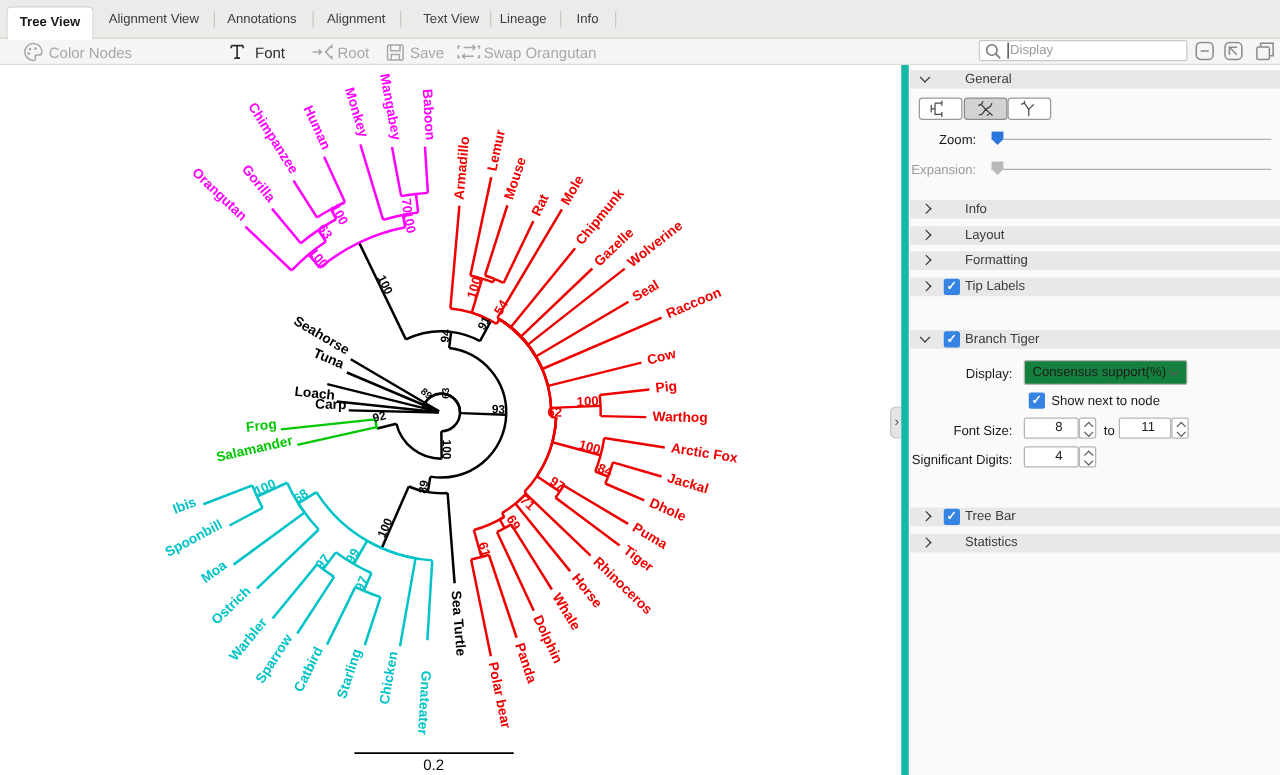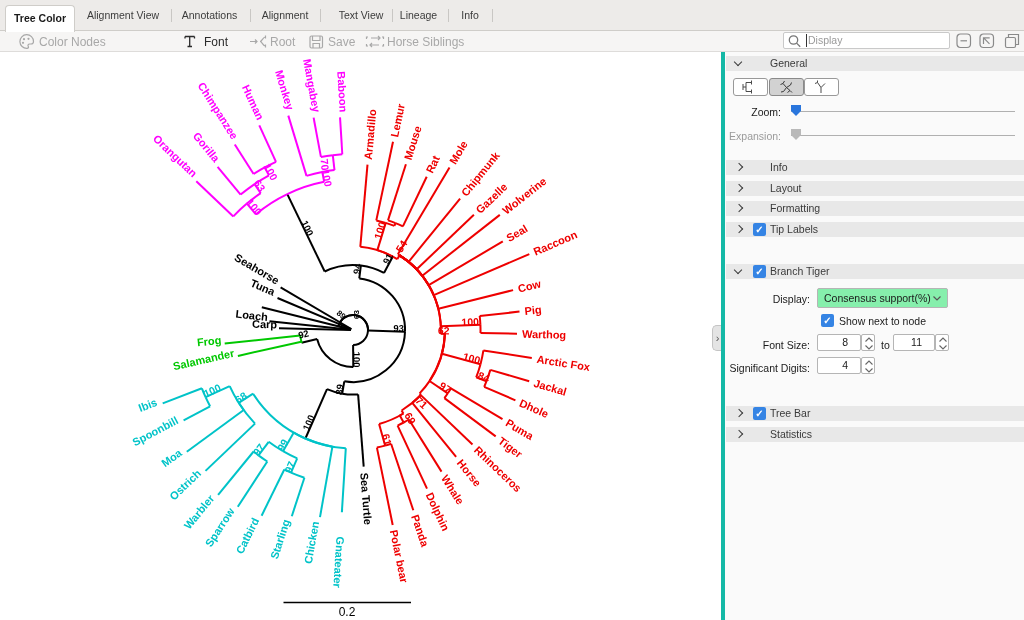--- a/index.html
+++ b/index.html
@@ -4,21 +4,21 @@
 html,body { width:1024px; height:620px; font-family:"Liberation Sans",sans-serif; overflow:hidden; background:#fff; }
 .tabbar { position:absolute; left:0; top:0; width:1024px; height:31px; background:#edebe9; border-bottom:1px solid #cfcdc9; }
 .tab { position:absolute; top:0; height:31px; line-height:31px; font-size:10.5px; color:#3c3c3c; text-align:center; }
 .tab.active { background:#fff; border:1px solid #cfcdc9; border-bottom:none; border-radius:4px 4px 0 0; font-weight:bold; color:#1a1a1a; top:5px; height:27px; line-height:24px; z-index:2; }
 .sep { position:absolute; top:9px; height:13px; width:1px; background:#c9c7c4; }
 .toolbar { position:absolute; left:0; top:31px; width:1024px; height:21px; background:#f6f5f4; border-bottom:1px solid #dedcda; }
 .titem { position:absolute; top:32px; height:20px; line-height:20px; font-size:12px; color:#a8a8a8; }
 .titem.en { color:#2b2b2b; }
 .filter { position:absolute; left:783px; top:32px; width:167px; height:17px; background:#fff; border:1px solid #c9c9c9; border-radius:2px; font-size:10.5px; color:#9a9a9a; line-height:15px; }
 .canvas { position:absolute; left:0; top:52px; width:721px; height:568px; background:#fff; }
-.panel { position:absolute; left:721px; top:52px; width:303px; height:568px; background:#fafafa; border-left:4px solid #14b8a6; font-size:10.5px; }
+.panel { position:absolute; left:721px; top:52px; width:303px; height:568px; background:#fafafa; border-left:6px solid #14b8a6; font-size:10.5px; }
 .hdr { position:absolute; left:1px; width:302px; height:15px; background:#e8e8e8; color:#3a3a3a; }
 .chev { position:absolute; width:6px; height:6px; }
 .chev.down { left:9px; top:3px; border-right:1.4px solid #3a3a3a; border-bottom:1.4px solid #3a3a3a; transform:rotate(45deg); }
 .chev.right { left:10px; top:4px; border-right:1.4px solid #3a3a3a; border-bottom:1.4px solid #3a3a3a; transform:rotate(-45deg); }
 .htext { position:absolute; left:44px; top:1px; }
 .hcb { position:absolute; left:27px; top:1px; width:13px; height:13px; border-radius:2px; }
 .cb { position:absolute; width:13px; height:13px; border-radius:2px; }
 .on { background:#3584e4; color:#fff; font-size:10px; font-weight:bold; text-align:center; line-height:13px; }
 .off { background:#fff; border:1px solid #b0b0b0; }
 .plabel { position:absolute; color:#1a1a1a; }
@@ -37,21 +37,21 @@
 <div class="tab" style="left:261px; width:48px;">Alignment</div>
 <div class="tab" style="left:337px; width:48px;">Text View</div>
 <div class="tab" style="left:399px; width:39px;">Lineage</div>
 <div class="tab" style="left:460px; width:20px;">Info</div>
 <div class="sep" style="left:171px;"></div>
 <div class="sep" style="left:250px;"></div>
 <div class="sep" style="left:320px;"></div>
 <div class="sep" style="left:392px;"></div>
 <div class="sep" style="left:448px;"></div>
 <div class="sep" style="left:492px;"></div>
-<div class="tab active" style="left:5px; width:70px;">Tree Color</div>
+<div class="tab active" style="left:5px; width:70px;">Tree View</div>
 
 <div class="toolbar"></div>
 <svg width="400" height="21" style="position:absolute;left:0;top:31px;">
   <g stroke="#a8a8a8" fill="none" stroke-width="1.2">
     <path d="M 33.5 10.5 A 6.8 6.8 0 1 0 27 17.3 C 28.5 17.3 28.8 16.2 28.2 15.2 C 27.6 14.2 28.2 13 29.5 13 L 31 13 C 32.5 13 33.5 12 33.5 10.5 Z"></path>
   </g>
   <g fill="#a8a8a8">
     <circle cx="24" cy="8.2" r="1.1"></circle>
       <circle cx="28.5" cy="7.8" r="1.1"></circle>
       <circle cx="23" cy="11.8" r="1.1"></circle>
@@ -70,21 +70,21 @@
   <g stroke="#a8a8a8" stroke-width="1.2" fill="none">
     <path d="M 371 7 L 380 7 M 378 5 L 380 7 L 378 9"></path>
     <path d="M 379 14 L 370 14 M 372 12 L 370 14 L 372 16"></path>
     <path d="M 368 6 L 366.5 6 L 366.5 8 M 368 15 L 366.5 15 L 366.5 13 M 382 6 L 383.5 6 L 383.5 8 M 382 15 L 383.5 15 L 383.5 13"></path>
   </g>
 </svg>
 <div class="titem" style="left:39px;">Color Nodes</div>
 <div class="titem en" style="left:204px;">Font</div>
 <div class="titem" style="left:270px;">Root</div>
 <div class="titem" style="left:328px;">Save</div>
-<div class="titem" style="left:387px;">Horse Siblings</div>
+<div class="titem" style="left:387px;">Swap Orangutan</div>
 
 <div class="filter"><span style="margin-left:24px;">Display</span></div>
 <svg width="20" height="15" style="position:absolute;left:787px;top:34px;">
   <circle cx="6.5" cy="6" r="4.2" stroke="#777" fill="none" stroke-width="1.3"></circle>
   <path d="M 9.6 9.1 L 13.2 12.7" stroke="#777" stroke-width="1.3"></path>
 </svg>
 <div style="position:absolute;left:806px;top:34px;width:1px;height:13px;background:#333;"></div>
 <svg width="70" height="18" style="position:absolute;left:956px;top:33px;">
   <g stroke="#8a8a8a" fill="none" stroke-width="1.2">
     <rect x="1" y="1" width="13.5" height="13.5" rx="3.5"></rect>
@@ -392,21 +392,21 @@
         </g>
       </svg></div>
   <div class="plabel" style="right:243px; top:54px;">Zoom:</div>
   <div class="track" style="left:66px; top:59px; width:224px;"></div>
   <div class="thumb" style="left:66px; top:53px; background:#2a76dd; clip-path:polygon(0 0,100% 0,100% 55%,50% 100%,0 55%);"></div>
   <div class="plabel dis" style="right:243px; top:78px;">Expansion:</div>
   <div class="track" style="left:66px; top:83px; width:224px;"></div>
   <div class="thumb" style="left:66px; top:77px; background:#b9b9b9; clip-path:polygon(0 0,100% 0,100% 55%,50% 100%,0 55%);"></div>
 
   <div class="plabel" style="right:214px; top:241px;">Display:</div>
-  <div style="position:absolute; left:92px; top:236px; width:131px; height:20px; background:#86efac; border:1px solid #b5b5b5; border-radius:2px; font-size:10.5px; color:#1a1a1a; line-height:18px;"><span style="margin-left:6px;">Consensus support(%)</span><svg width="10" height="18" style="position:absolute;right:5px;top:0;">
+  <div style="position:absolute; left:92px; top:236px; width:131px; height:20px; background:#15803d; border:1px solid #b5b5b5; border-radius:2px; font-size:10.5px; color:#1a1a1a; line-height:18px;"><span style="margin-left:6px;">Consensus support(%)</span><svg width="10" height="18" style="position:absolute;right:5px;top:0;">
         <path d="M 1.5 7.5 L 5 11 L 8.5 7.5" stroke="#555" fill="none" stroke-width="1.2"></path>
       </svg></div>
   <div class="cb on" style="left:96px; top:262px;">✓</div>
   <div class="plabel" style="left:114px; top:263px;">Show next to node</div>
   <div class="plabel" style="right:214px; top:287px;">Font Size:</div>
   <div class="input" style="left:92px; top:282px; width:44px; height:17px; line-height:15px;"><span style="margin-right:12px;">8</span></div>
   <div class="spin" style="left:136px; top:282px;"><svg width="14" height="17">
         <path d="M 3.5 6.5 L 7 3 L 10.5 6.5 M 3.5 10.5 L 7 14 L 10.5 10.5" stroke="#666" fill="none" stroke-width="1.1"></path>
       </svg></div>
   <div class="plabel" style="left:156px; top:287px;">to</div>

